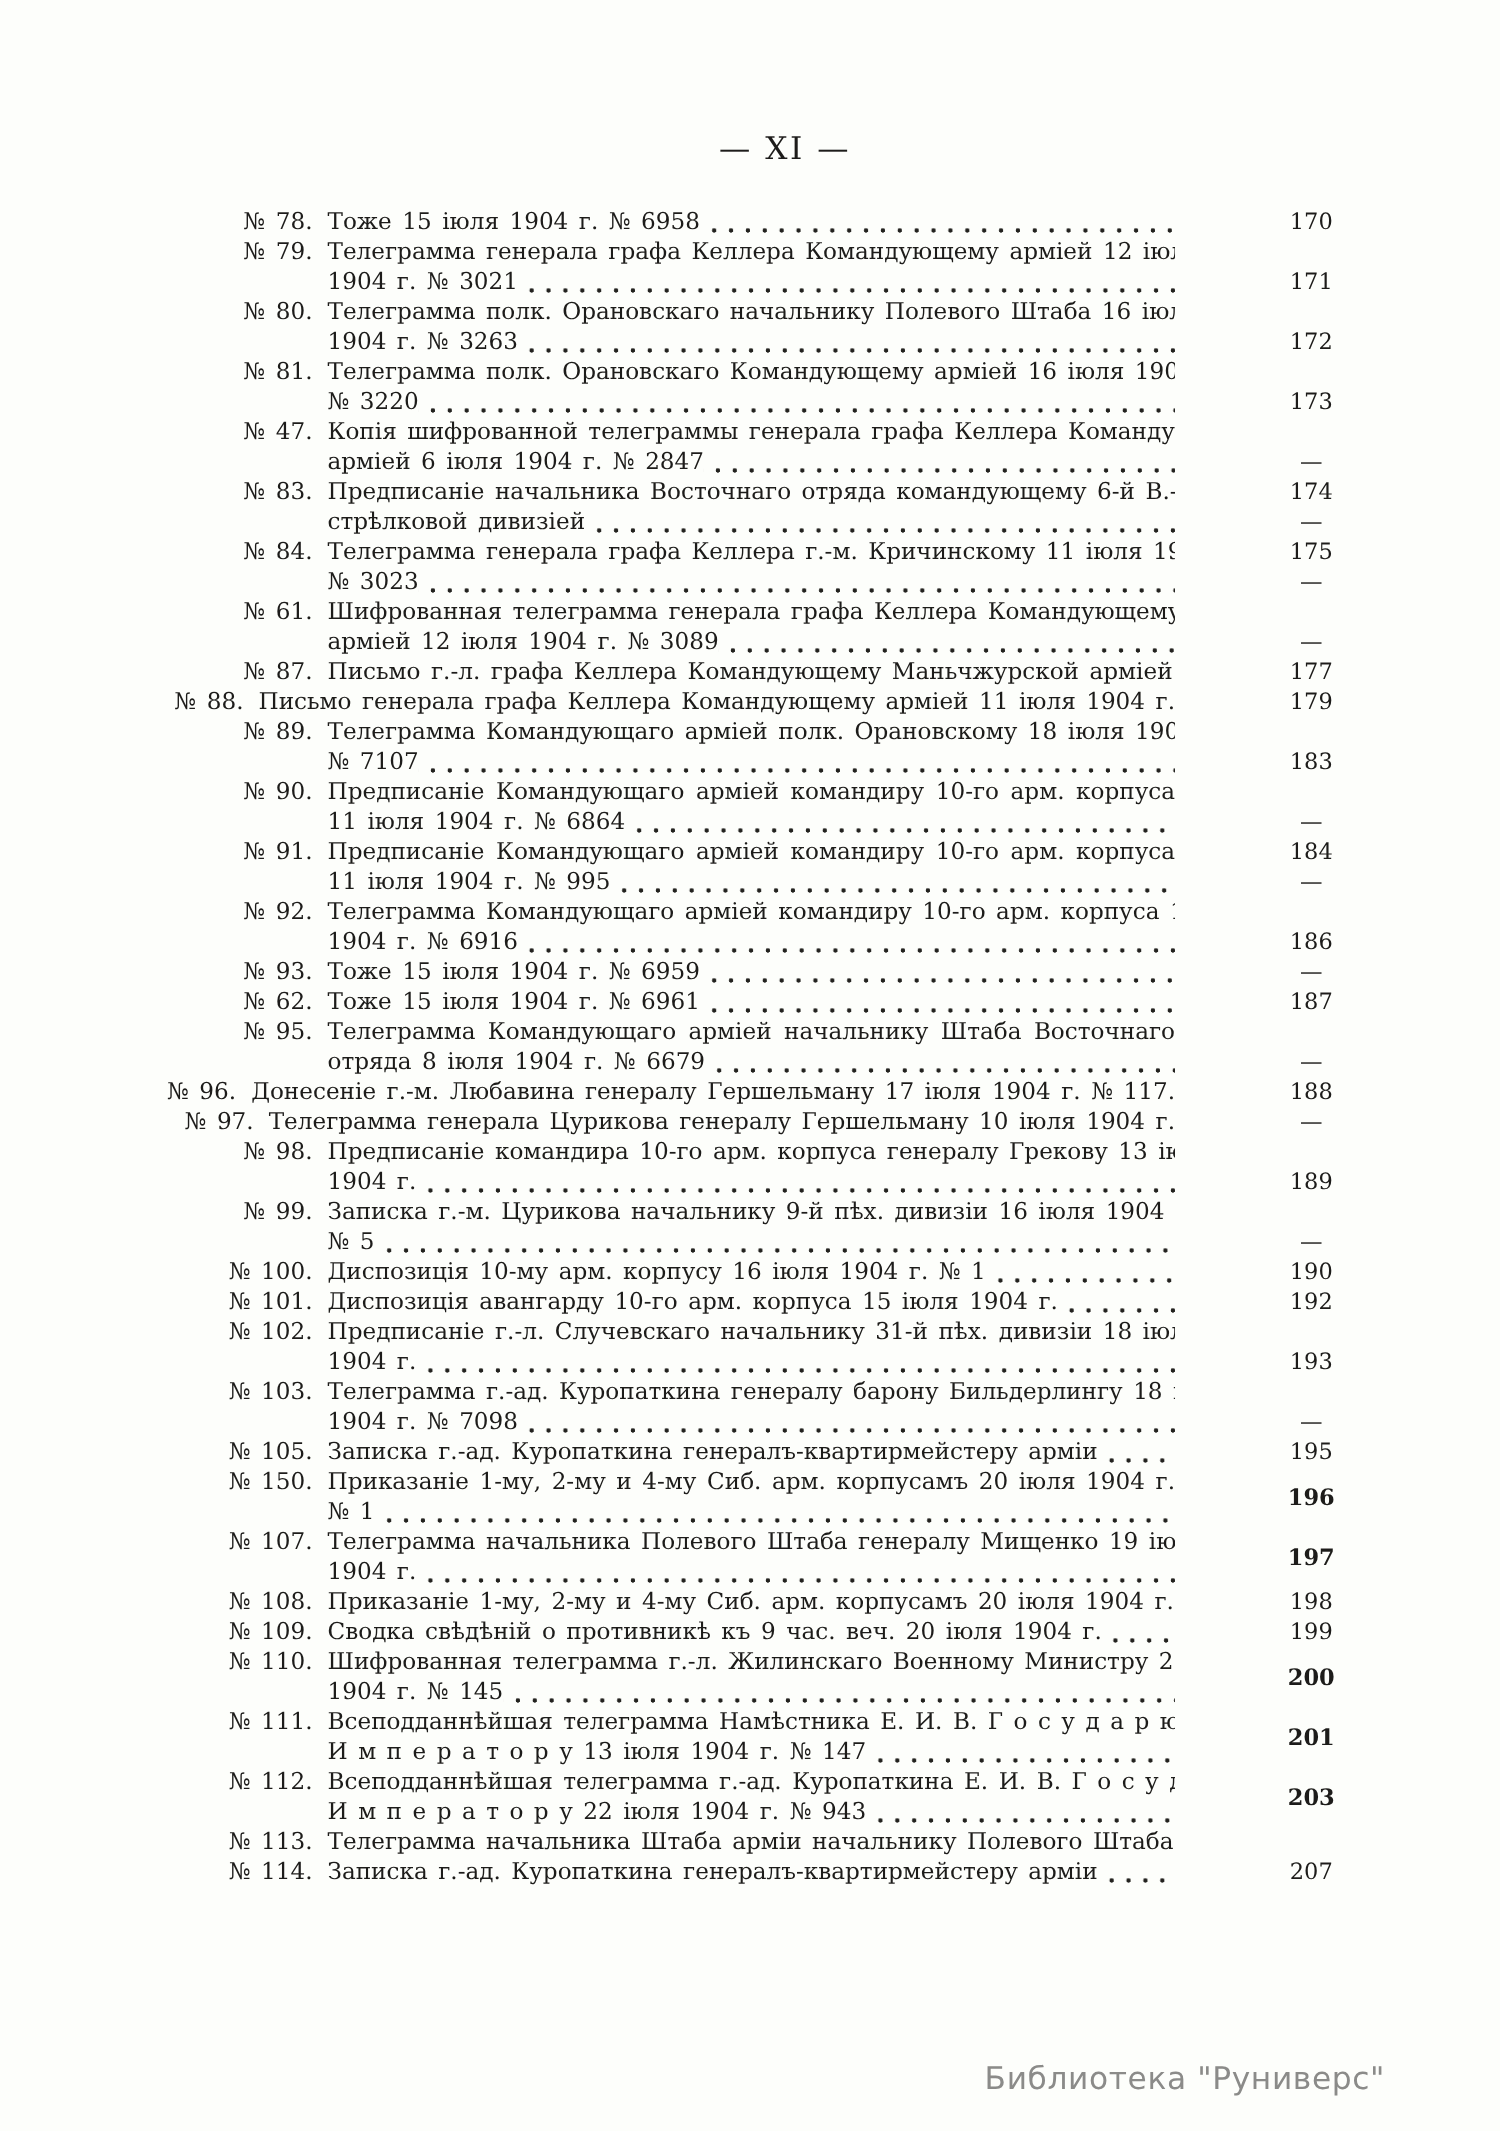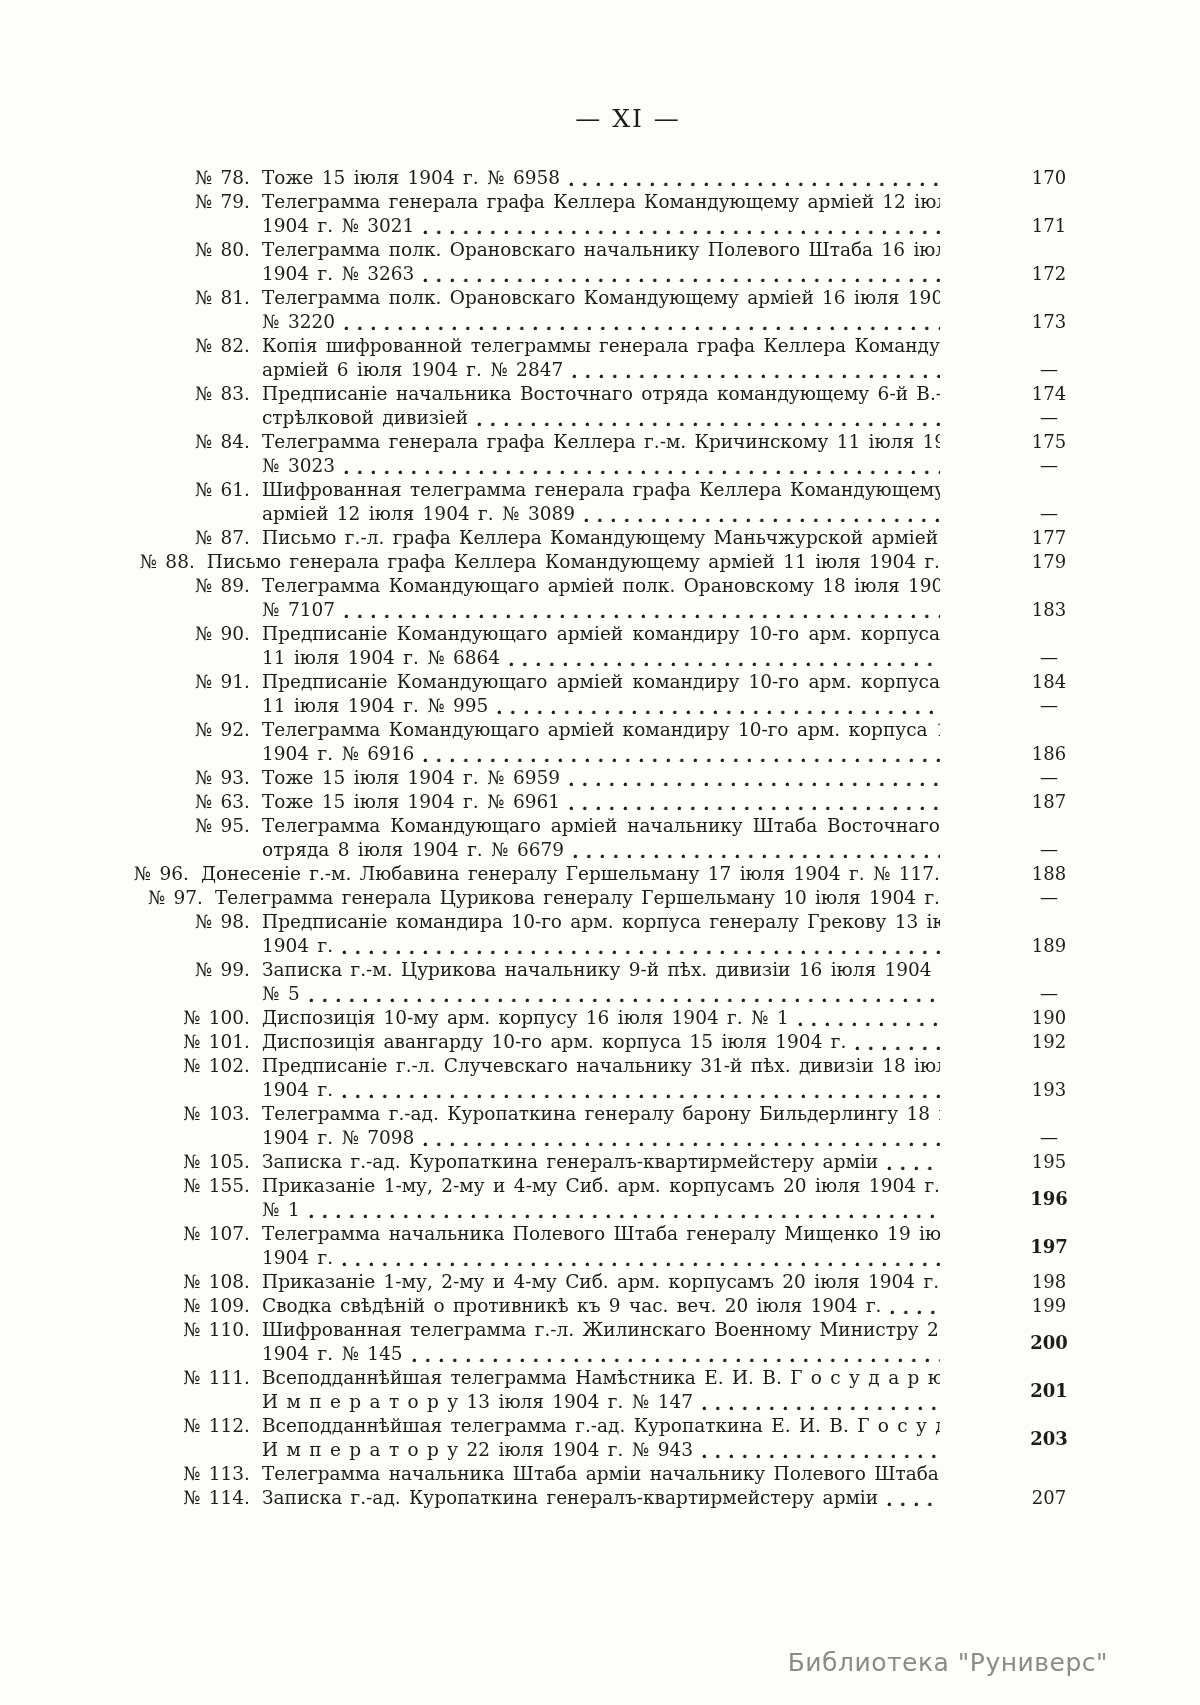--- a/index.html
+++ b/index.html
@@ -117,21 +117,21 @@
         <span class="txt full">Телеграмма полк. Орановскаго Командующему арміей 16 іюля 1904 г.</span>
         <span class="pg"></span>
       </div>
       <div class="line-row">
         <span class="no"></span>
         <span class="txt">№ 3220</span>
         <span class="leader"></span>
         <span class="pg">173</span>
       </div>
       <div class="line-row">
-        <span class="no">№ 82.</span>
+        <span class="no">№ 47.</span>
         <span class="txt full">Копія шифрованной телеграммы генерала графа Келлера Командующему</span>
         <span class="pg"></span>
       </div>
       <div class="line-row">
         <span class="no"></span>
         <span class="txt">арміей 6 іюля 1904 г. № 2847</span>
         <span class="leader"></span>
         <span class="pg">—</span>
       </div>
       <div class="line-row">
@@ -223,21 +223,21 @@
         <span class="leader"></span>
         <span class="pg">186</span>
       </div>
       <div class="line-row">
         <span class="no">№ 93.</span>
         <span class="txt">Тоже 15 іюля 1904 г. № 6959</span>
         <span class="leader"></span>
         <span class="pg">—</span>
       </div>
       <div class="line-row">
-        <span class="no">№ 63.</span>
+        <span class="no">№ 62.</span>
         <span class="txt">Тоже 15 іюля 1904 г. № 6961</span>
         <span class="leader"></span>
         <span class="pg">187</span>
       </div>
       <div class="line-row">
         <span class="no">№ 95.</span>
         <span class="txt full">Телеграмма Командующаго арміей начальнику Штаба Восточнаго</span>
         <span class="pg"></span>
       </div>
       <div class="line-row">
@@ -314,21 +314,21 @@
         <span class="leader"></span>
         <span class="pg">—</span>
       </div>
       <div class="line-row">
         <span class="no">№ 105.</span>
         <span class="txt">Записка г.-ад. Куропаткина генералъ-квартирмейстеру арміи</span>
         <span class="leader"></span>
         <span class="pg">195</span>
       </div>
       <div class="line-row">
-        <span class="no">№ 155.</span>
+        <span class="no">№ 150.</span>
         <span class="txt full">Приказаніе 1-му, 2-му и 4-му Сиб. арм. корпусамъ 20 іюля 1904 г.</span>
         <span class="pg"></span>
       </div>
       <div class="line-row">
         <span class="no"></span>
         <span class="txt">№ 1</span>
         <span class="leader"></span>
         <span class="pg raised">196</span>
       </div>
       <div class="line-row">

